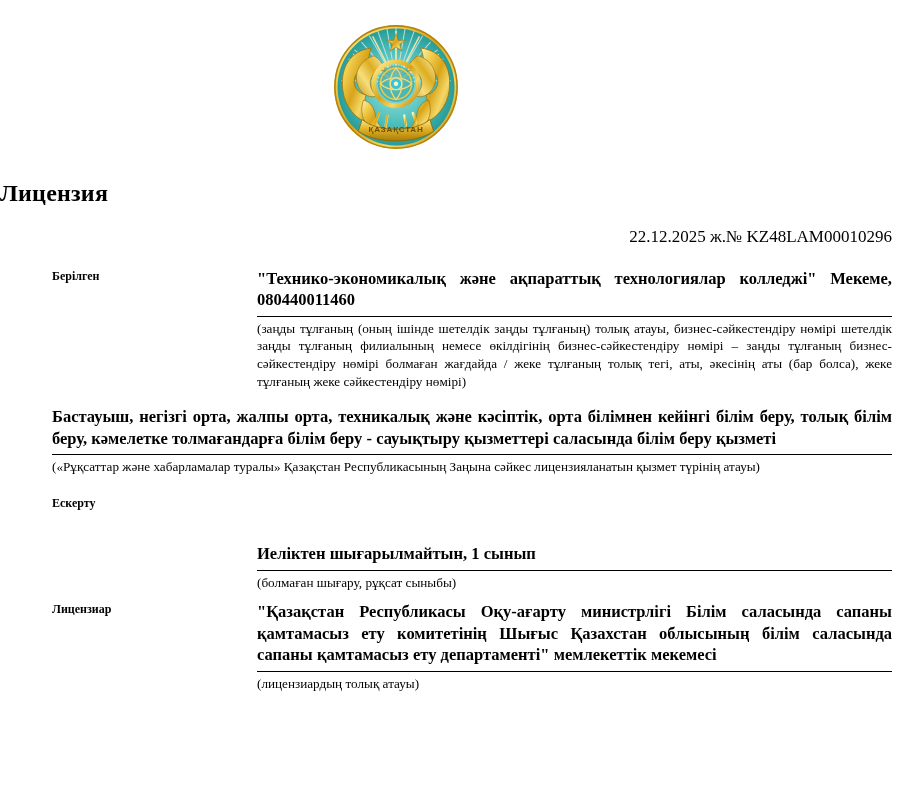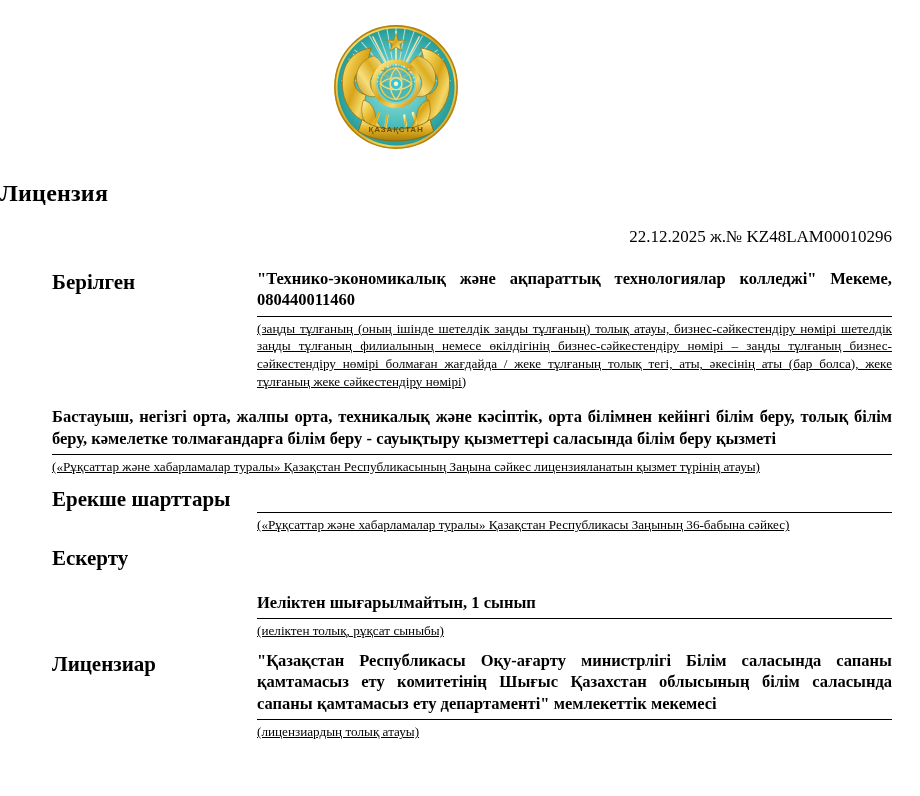--- a/index.html
+++ b/index.html
@@ -73,21 +73,21 @@
   }
 
   .row {
     display: flex;
     align-items: flex-start;
     margin-bottom: 0;
   }
   .row-label {
     width: 205px;
     flex: 0 0 205px;
-    font-size: 21px;
+    font-size: 12px;
     font-weight: bold;
     line-height: 1.28;
     padding-top: 1px;
     box-sizing: border-box;
     padding-right: 8px;
   }
   .row-content {
     flex: 1 1 auto;
     min-width: 0;
   }
@@ -112,21 +112,20 @@
     height: 0;
     width: 100%;
   }
 
   .hint {
     font-size: 13.2px;
     font-weight: normal;
     line-height: 1.33;
     text-align: justify;
     text-justify: inter-word;
-    text-decoration: underline;
   }
   .hint.single-line {
     text-align: left;
     white-space: nowrap;
   }
 
   .spacer-sm { height: 16px; }
   .spacer-xs { height: 10px; }
   .spacer-md { height: 20px; }
 
@@ -274,37 +273,29 @@
     <div class="row">
       <div class="row-content">
         <div class="value">Бастауыш, негізгі орта, жалпы орта, техникалық және кәсіптік, орта білімнен кейінгі білім беру, толық білім беру, кәмелетке толмағандарға білім беру - сауықтыру қызметтері саласында білім беру қызметі</div>
         <hr class="rule">
         <div class="hint">(«Рұқсаттар және хабарламалар туралы» Қазақстан Республикасының Заңына сәйкес лицензияланатын қызмет түрінің атауы)</div>
       </div>
     </div>
 
     <div class="spacer-xs"></div>
 
-    <div class="row">
-      <div class="row-label">Ерекше шарттары</div>
-      <div class="row-content">
-        <div class="value empty"></div>
-        <hr class="rule">
-        <div class="hint single-line">(«Рұқсаттар және хабарламалар туралы» Қазақстан Республикасы Заңының 36-бабына сәйкес)</div>
-      </div>
-    </div>
 
     <div class="spacer-xs"></div>
 
     <div class="row">
       <div class="row-label">Ескерту</div>
       <div class="row-content">
         <div class="value single-line">Иеліктен шығарылмайтын, 1 сынып</div>
         <hr class="rule">
-        <div class="hint single-line">(иеліктен толық, рұқсат сыныбы)</div>
+        <div class="hint single-line">(болмаған шығару, рұқсат сыныбы)</div>
       </div>
     </div>
 
     <div class="spacer-xs"></div>
 
     <div class="row">
       <div class="row-label">Лицензиар</div>
       <div class="row-content">
         <div class="value">"Қазақстан Республикасы Оқу-ағарту министрлігі Білім саласында сапаны қамтамасыз ету комитетінің Шығыс Қазахстан облысының білім саласында сапаны қамтамасыз ету департаменті" мемлекеттік мекемесі</div>
         <hr class="rule">

